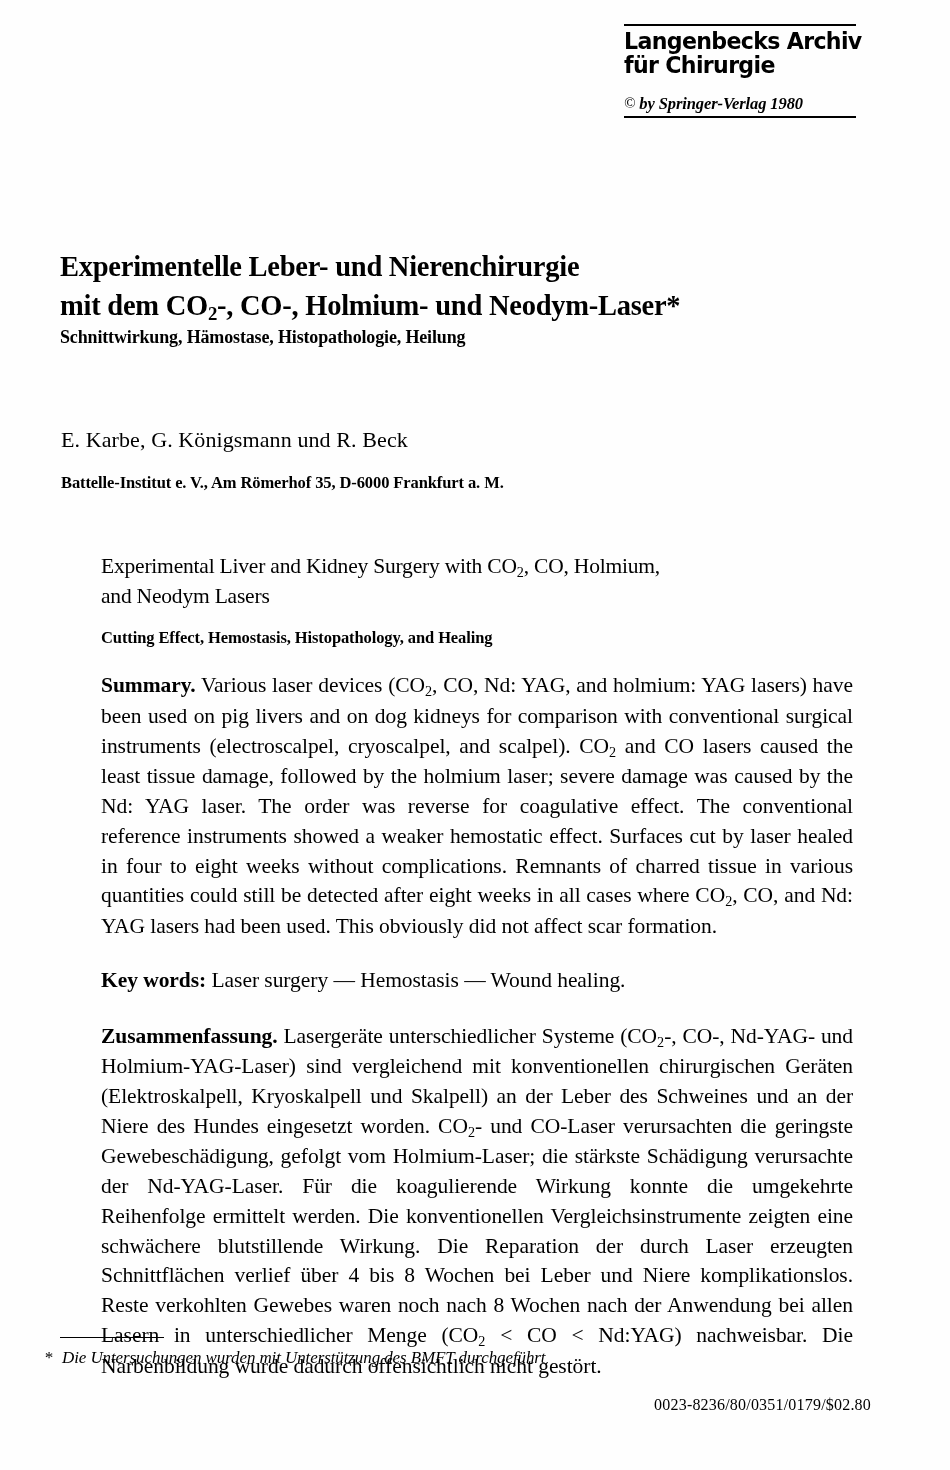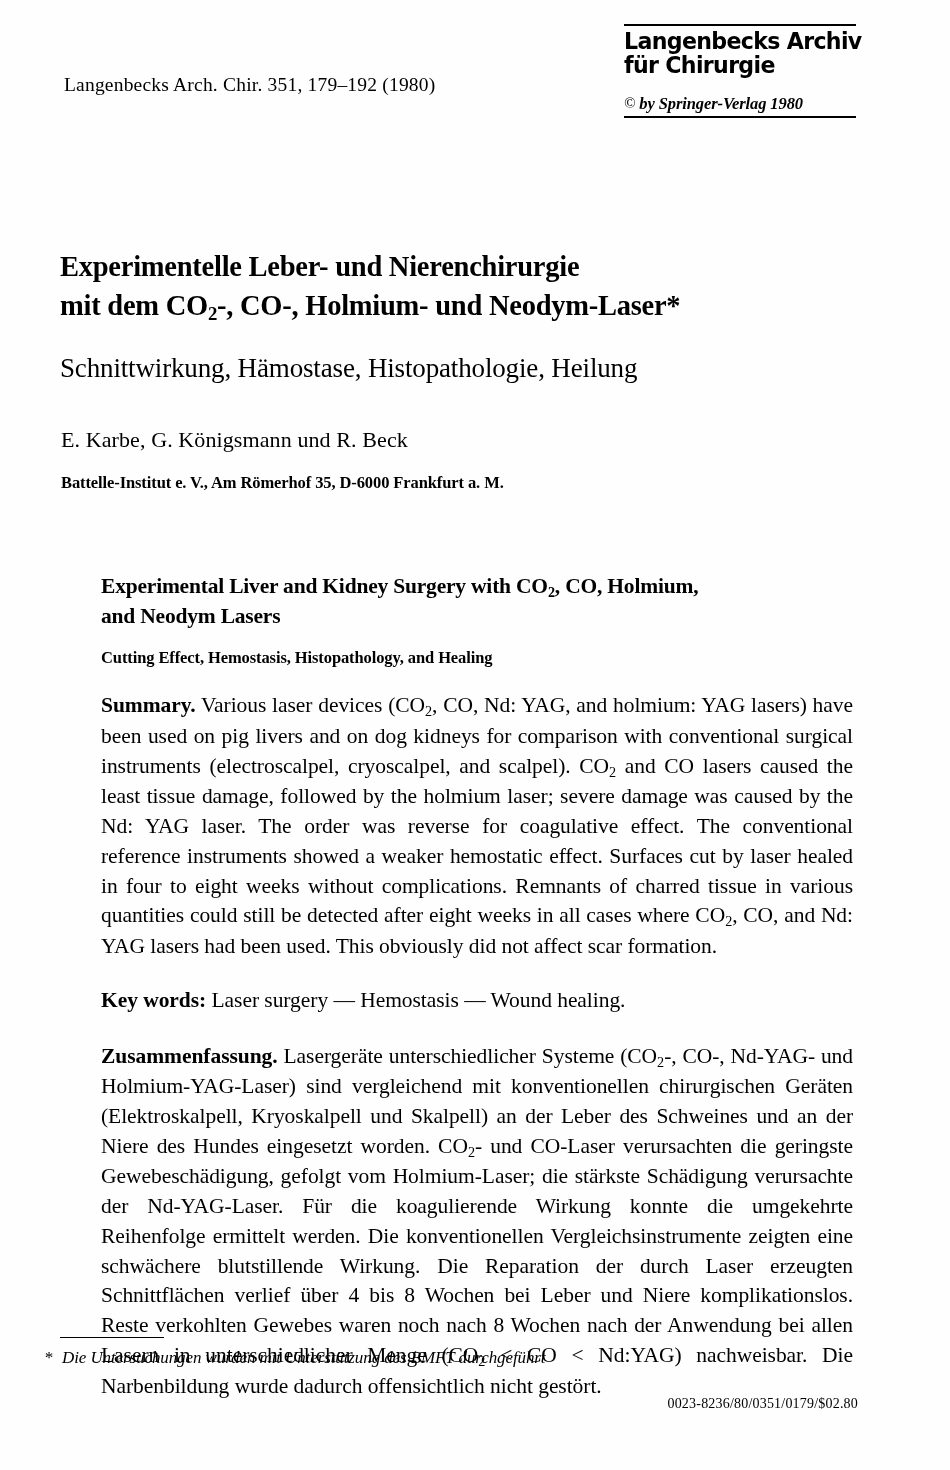--- a/index.html
+++ b/index.html
@@ -81,23 +81,22 @@
     font-weight: 700;
     line-height: 1.36;
     letter-spacing: -0.25px;
     margin: 0;
   }
   .doc-title sub {
     font-size: 0.66em;
     vertical-align: -0.28em;
   }
   .doc-subtitle {
-    font-size: 27px;
-    font-weight: 400;
-    margin-top: 26px;
+    font-size: 18px;
+    font-weight: 700;
     letter-spacing: -0.15px;
   }
 
   .authors {
     position: absolute;
     left: 61px;
     top: 427px;
     font-size: 22px;
     letter-spacing: 0.1px;
   }
@@ -112,24 +111,23 @@
 
   
   .abstract-col {
     position: absolute;
     left: 101px;
     top: 552px;
     width: 752px;
   }
   .en-title {
     font-size: 21.5px;
-    font-weight: 700;
+    font-weight: 400;
     line-height: 1.33;
     letter-spacing: -0.2px;
-    margin-top: 20px;
   }
   .en-title sub {
     font-size: 0.66em;
     vertical-align: -0.28em;
   }
   .en-subtitle {
     font-size: 16.5px;
     font-weight: 700;
     margin-top: 18px;
     letter-spacing: -0.1px;
@@ -172,33 +170,32 @@
     white-space: nowrap;
     font-style: italic;
   }
   .footnote .star {
     display: inline-block;
     width: 18px;
   }
 
   .issn {
     position: absolute;
-    right: 92px;
+    right: 79px;
     top: 1396px;
-    font-size: 14px;
+    font-size: 16px;
     letter-spacing: 0.2px;
     white-space: nowrap;
   }
 </style>
 </head>
 <body>
 
 <div class="page">
 
-  <div class="running-head">Langenbecks Arch. Chir. 351, 179–192 (1980)</div>
 
   <div class="masthead">
     <div class="masthead-title">Langenbecks Archiv</div>
     <div class="masthead-title">für Chirurgie</div>
     <div class="masthead-copy">
       <span class="copy-mark">©</span>
       <span>by Springer-Verlag 1980</span>
     </div>
   </div>
 

